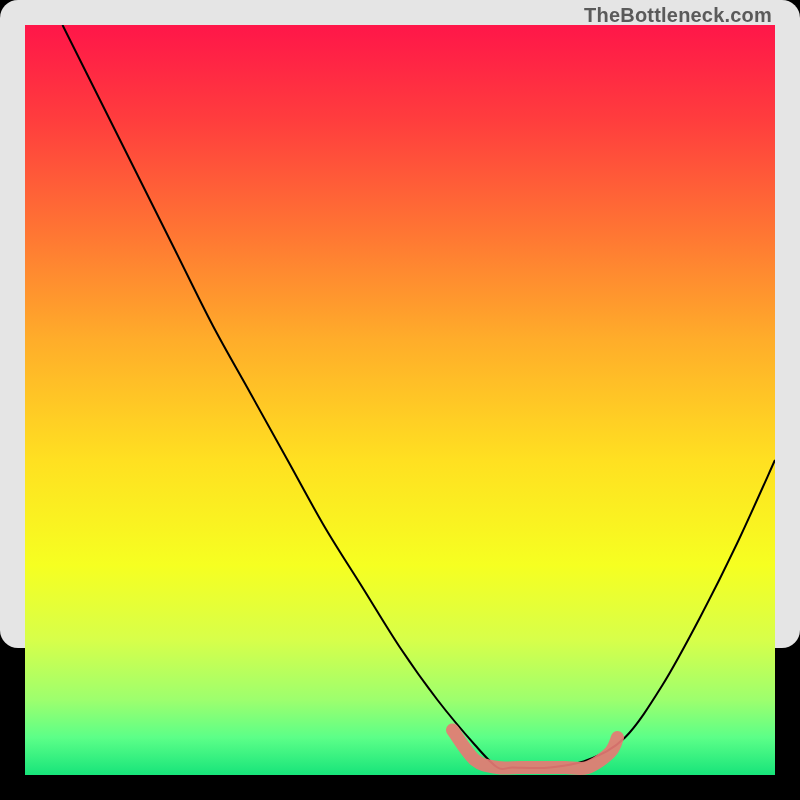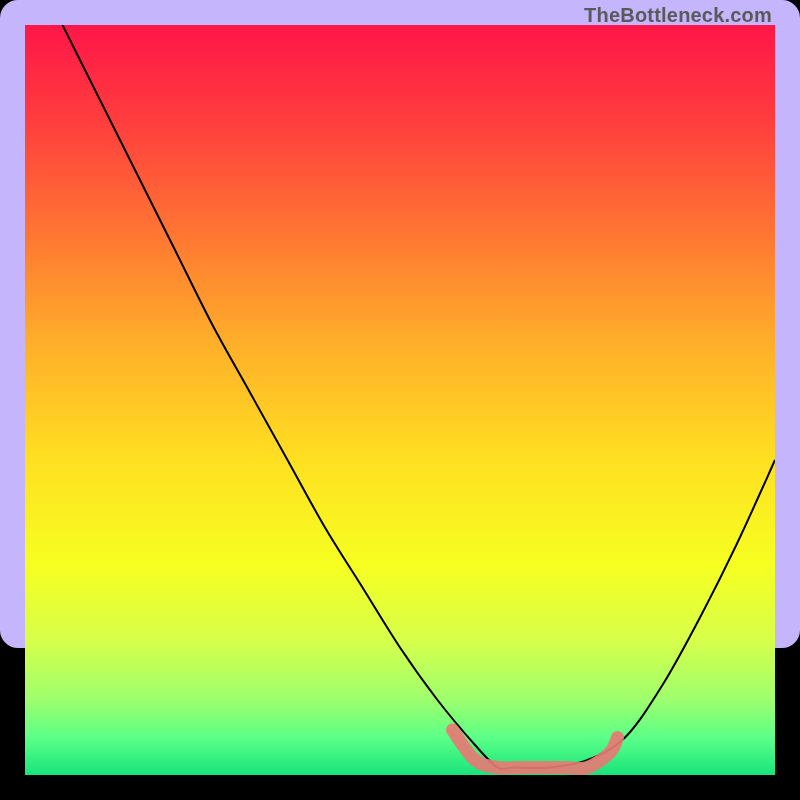--- a/index.html
+++ b/index.html
@@ -7,21 +7,21 @@
     padding: 0;
     width: 800px;
     height: 800px;
     background: #000;
     overflow: hidden;
   }
   .frame {
     position: relative;
     width: 800px;
     height: 648px;
-    background: #c4b5fd;
+    background: #e5e5e5;
     border-radius: 18px;
   }
   .plot-area {
     position: absolute;
     left: 25px;
     top: 25px;
     width: 750px;
     height: 750px;
     overflow: hidden;
   }

